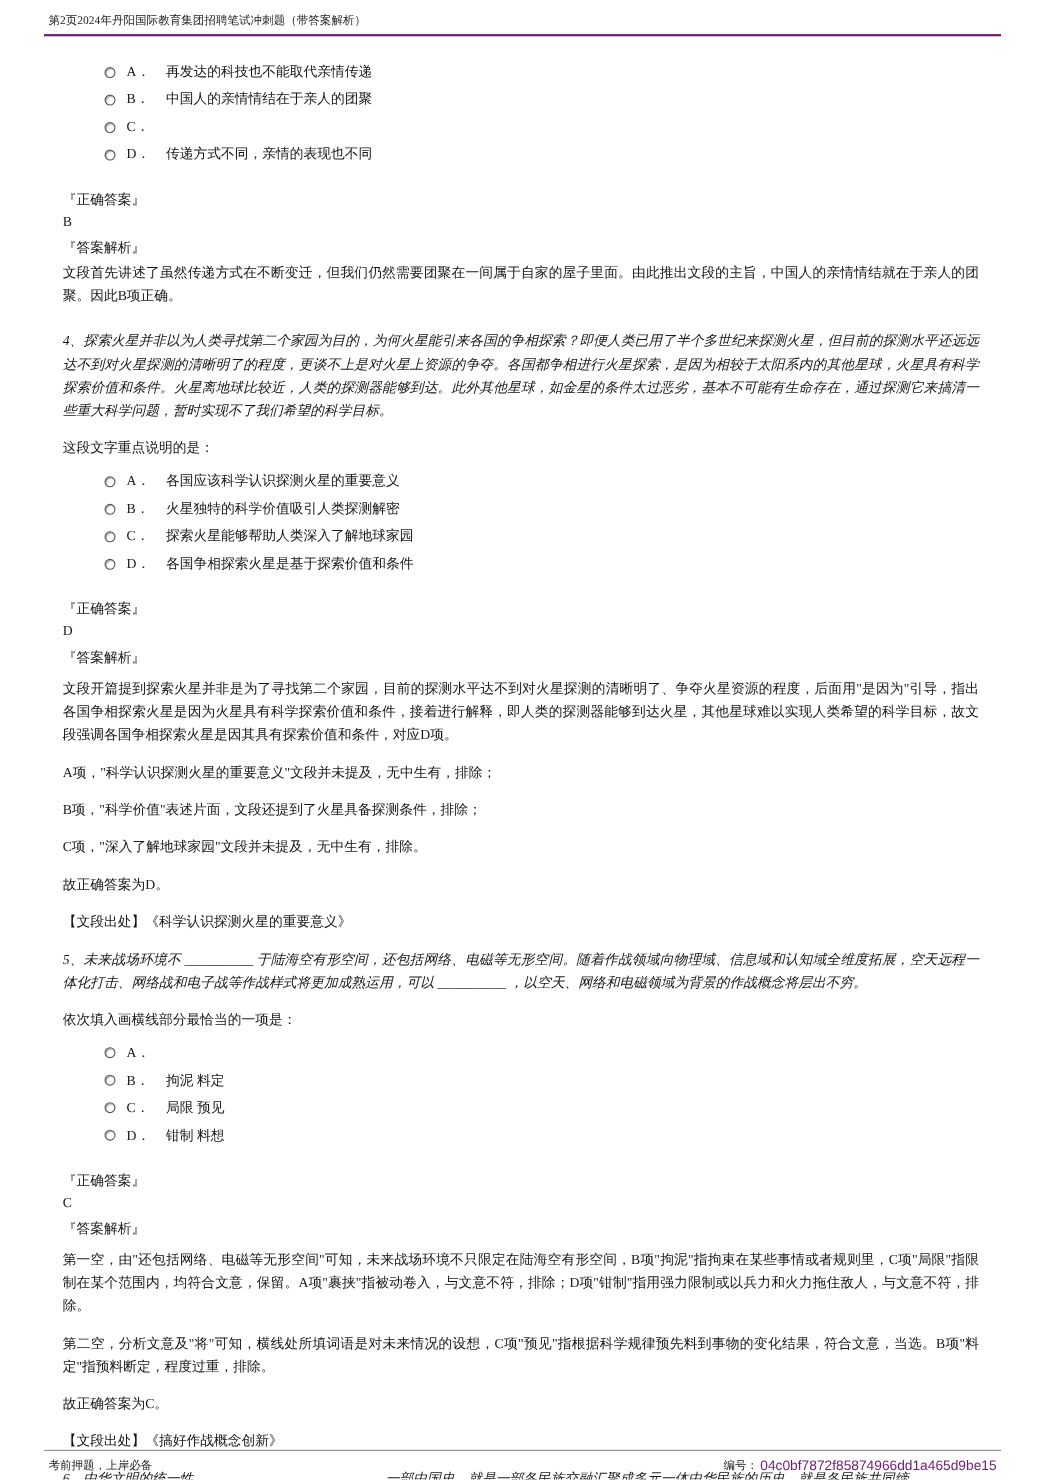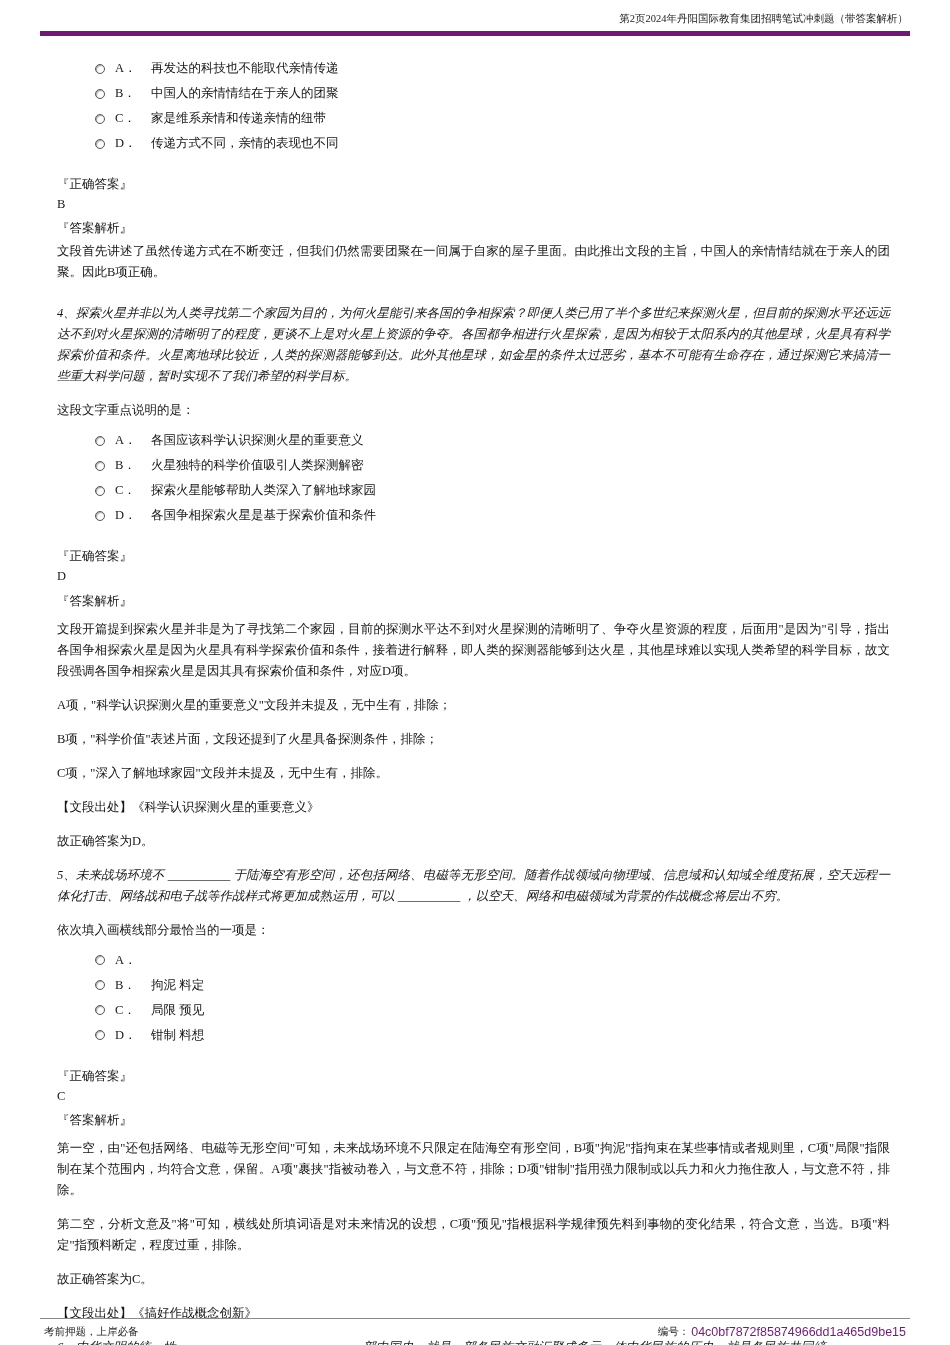--- a/index.html
+++ b/index.html
@@ -9,23 +9,23 @@
     color:#151515;
     font-family:"Liberation Serif","DejaVu Serif",serif;
     font-size:12.5px;
     position:relative;
     overflow:hidden;
   }
   .header {
     margin:0 40px;
     padding:12px 2px 5px 4px;
     display:flex;
-    justify-content:flex-end;
+    justify-content:flex-start;
     align-items:flex-end;
-    border-bottom:5px solid #701a75;
+    border-bottom:2px solid #701a75;
     font-size:10.5px;
     color:#222;
   }
   .content { padding:16px 60px 0 57px; }
   .opt-group { margin-top:4px; margin-bottom:18px; }
   .opt { display:flex; align-items:center; margin-left:38px; height:25px; }
   .radio {
     width:10px; height:10px;
     border:1px solid #555;
     border-radius:50%;
@@ -74,21 +74,20 @@
       <span class="opt-text">再发达的科技也不能取代亲情传递</span>
     </div>
     <div class="opt">
       <span class="radio"></span>
       <span class="opt-label">B．</span>
       <span class="opt-text">中国人的亲情情结在于亲人的团聚</span>
     </div>
     <div class="opt">
       <span class="radio"></span>
       <span class="opt-label">C．</span>
-      <span class="opt-text">家是维系亲情和传递亲情的纽带</span>
     </div>
     <div class="opt">
       <span class="radio"></span>
       <span class="opt-label">D．</span>
       <span class="opt-text">传递方式不同，亲情的表现也不同</span>
     </div>
   </div>
 
   <div class="ans-label">『正确答案』</div>
   <div class="ans-value">B</div>
@@ -121,22 +120,22 @@
     </div>
   </div>
 
   <div class="ans-label">『正确答案』</div>
   <div class="ans-value">D</div>
   <div class="ans-label" style="margin-bottom:8px;">『答案解析』</div>
   <p class="para">文段开篇提到探索火星并非是为了寻找第二个家园，目前的探测水平达不到对火星探测的清晰明了、争夺火星资源的程度，后面用"是因为"引导，指出各国争相探索火星是因为火星具有科学探索价值和条件，接着进行解释，即人类的探测器能够到达火星，其他星球难以实现人类希望的科学目标，故文段强调各国争相探索火星是因其具有探索价值和条件，对应D项。</p>
   <p class="para">A项，"科学认识探测火星的重要意义"文段并未提及，无中生有，排除；</p>
   <p class="para">B项，"科学价值"表述片面，文段还提到了火星具备探测条件，排除；</p>
   <p class="para">C项，"深入了解地球家园"文段并未提及，无中生有，排除。</p>
+  <p class="para">故正确答案为D。</p>
   <p class="para">【文段出处】《科学认识探测火星的重要意义》</p>
-  <p class="para">故正确答案为D。</p>
 
   <p class="para stem">5、未来战场环境不 __________ 于陆海空有形空间，还包括网络、电磁等无形空间。随着作战领域向物理域、信息域和认知域全维度拓展，空天远程一体化打击、网络战和电子战等作战样式将更加成熟运用，可以 __________ ，以空天、网络和电磁领域为背景的作战概念将层出不穷。</p>
   <p class="prompt">依次填入画横线部分最恰当的一项是：</p>
 
   <div class="opt-group">
     <div class="opt">
       <span class="radio"></span>
       <span class="opt-label">A．</span>
     </div>
     <div class="opt">

